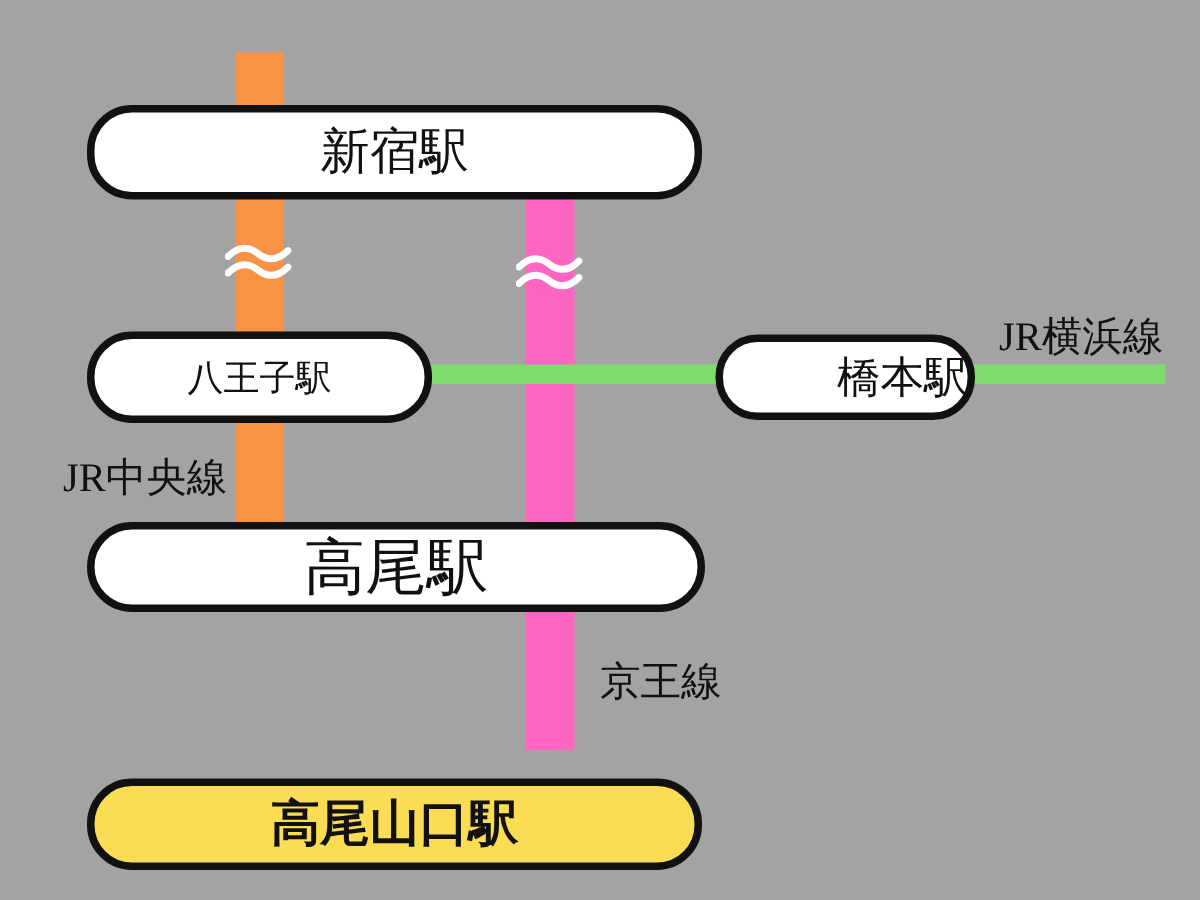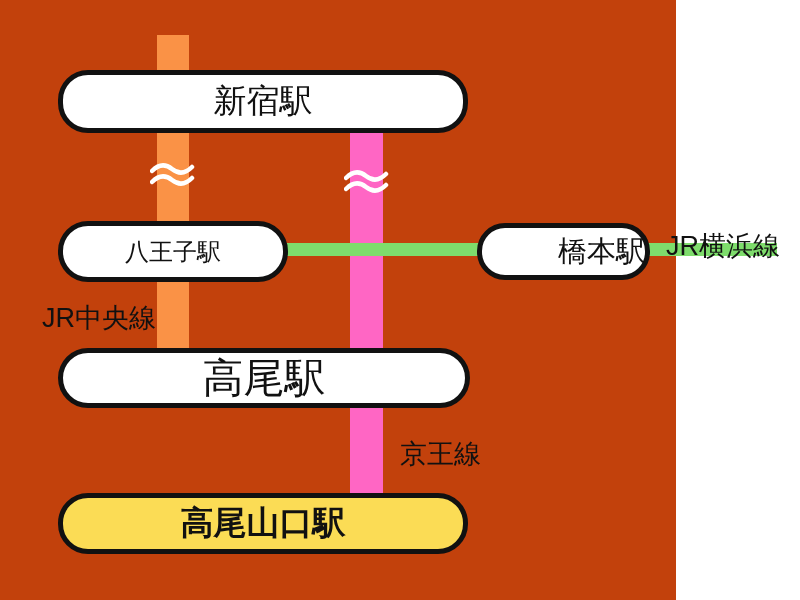--- a/index.html
+++ b/index.html
@@ -6,23 +6,24 @@
     margin: 0;
     padding: 0;
     background: #ffffff;
     width: 800px;
     height: 600px;
     overflow: hidden;
     font-family: "Liberation Sans", "DejaVu Sans", sans-serif;
   }
   .map {
     position: relative;
-    width: 676px;
+    width: 800px;
     height: 600px;
-    background: #c2410c;
+    background: #a3a3a3;
+    font-family: Liberation Serif, serif;
   }
   
   .rail {
     position: absolute;
     z-index: 1;
   }
   #line-chuo {
     left: 157px; top: 35px;
     width: 32px; height: 340px;
     background: #FA9246;
@@ -55,32 +56,32 @@
     display: flex;
     align-items: center;
     justify-content: center;
     color: #111111;
     white-space: nowrap;
   }
   #st-shinjuku      { left: 58px;  top: 70px;  width: 410px; height: 63px; font-size: 33px; }
   #st-hachioji      { left: 58px;  top: 221px; width: 230px; height: 61px; font-size: 24px; }
   #st-hashimoto     { left: 477px; top: 223px; width: 173px; height: 57px; font-size: 29px; border-radius: 28px; justify-content: flex-end; }
   #st-takao         { left: 58px;  top: 348px; width: 412px; height: 60px; font-size: 41px; }
-  #st-takaosanguchi { left: 58px;  top: 493px; width: 410px; height: 61px; font-size: 33px;
+  #st-takaosanguchi { left: 58px;  top: 519px; width: 410px; height: 61px; font-size: 33px;
                       font-weight: bold; background: #FBDC55; }
   
   .line-label {
     position: absolute;
     z-index: 3;
     font-size: 27px;
     color: #111111;
     white-space: nowrap;
   }
   #lbl-chuo     { left: 42px;  top: 300px; text-align: center; }
-  #lbl-yokohama { left: 666px; top: 206px; margin-top: 22px; }
+  #lbl-yokohama { left: 666px; top: 206px; }
   #lbl-keio     { left: 400px; top: 436px; }
 </style>
 </head>
 <body>
 
 <div class="map">
 
   <div class="rail" id="line-chuo"></div>
   <div class="rail" id="line-keio"></div>
   <div class="rail" id="line-yokohama"></div>

